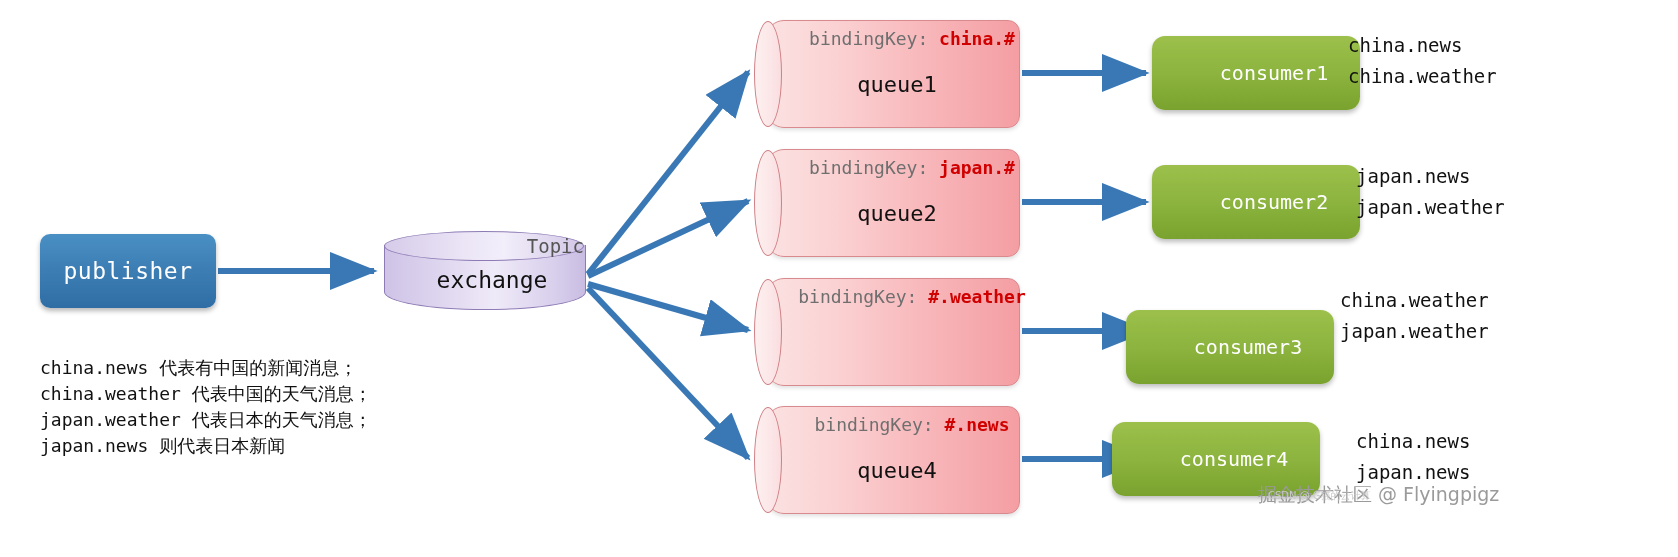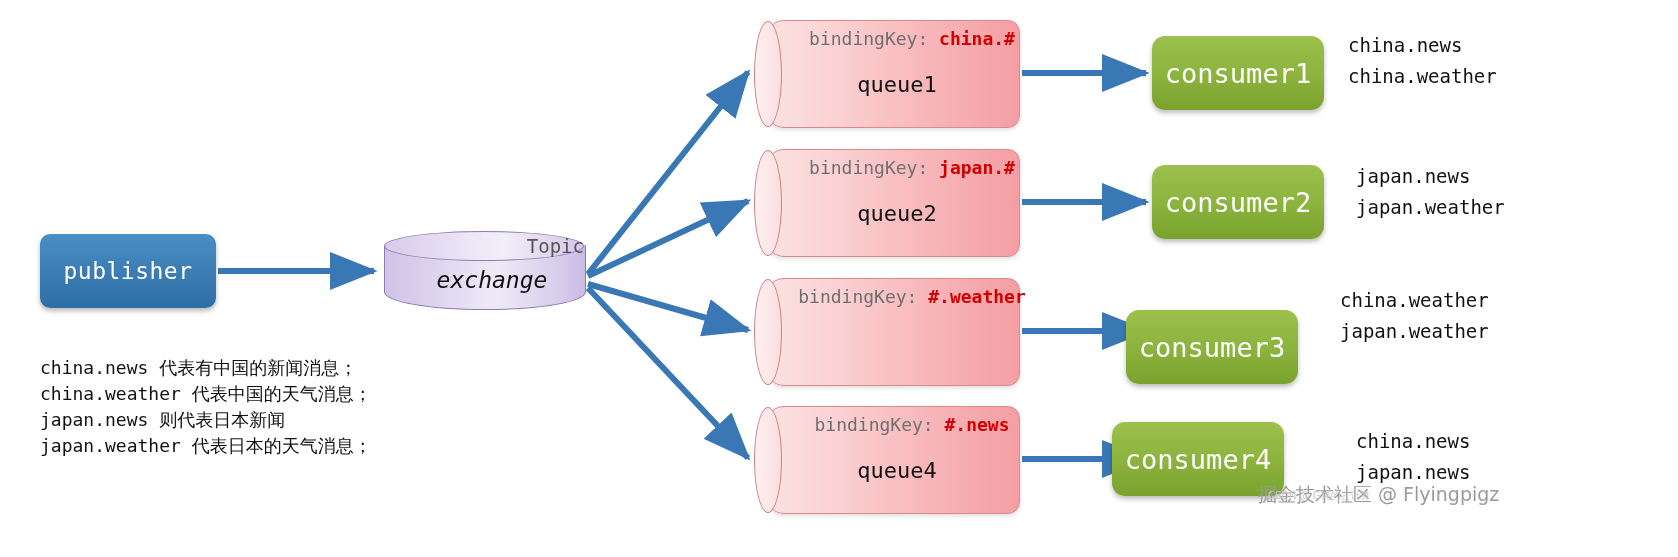--- a/index.html
+++ b/index.html
@@ -39,21 +39,21 @@
     background:linear-gradient(90deg,#d6cbe9 0%,#ebe5f6 40%,#f2eefa 60%,#d2c7e7 100%);
     border:1.4px solid #8e7bb5;border-radius:50%;
     box-sizing:border-box;
   }
   .exchange .lbl-top{
     position:absolute;left:0;top:4px;width:200px;text-align:right;
     font-size:19px;color:#555555;z-index:3;
   }
   .exchange .lbl-main{
     position:absolute;left:0;top:36px;width:216px;text-align:center;
-    font-size:23px;color:#111111;z-index:3;font-style:italic;
+    font-size:23px;color:#111111;z-index:3;
   }
 
   
   .queue{position:absolute;width:268px;height:108px;}
   .queue .qbody{
     position:absolute;left:14px;top:0;width:254px;height:108px;
     background:linear-gradient(90deg,#fbe2e2 0%,#fbd3d4 25%,#f8b9bc 60%,#f49ea3 100%);
     border:1.3px solid #d98a8e;
     border-radius:18px 12px 12px 18px;
     box-shadow:0 2px 4px rgba(0,0,0,.13);
@@ -74,21 +74,21 @@
     position:absolute;left:26px;top:52px;width:238px;text-align:center;
     font-size:22px;color:#111111;z-index:3;
   }
 
   
   .consumer{
     position:absolute;width:172px;height:74px;border-radius:13px;
     background:linear-gradient(180deg,#9cc04b 0%,#8cb43e 50%,#79a32e 100%);
     box-shadow:0 3px 5px rgba(0,0,0,.26);
     display:flex;align-items:center;justify-content:center;
-    color:#ffffff;font-size:27px;
+    color:#ffffff;font-size:20px;padding-left:36px;
   }
 
   
   .rkeys{position:absolute;font-size:19px;color:#111111;line-height:31px;}
   .rkeys div{white-space:nowrap;}
 
   
   .legend{
     position:absolute;left:40px;top:355px;
     font-size:18px;color:#111111;line-height:26px;
@@ -198,20 +198,20 @@
     <div>japan.weather</div>
   </div>
   <div class="rkeys" style="left:1356px;top:426px;">
     <div>china.news</div>
     <div>japan.news</div>
   </div>
 
   <div class="legend">
     <div>china.news 代表有中国的新闻消息；</div>
     <div>china.weather 代表中国的天气消息；</div>
+    <div>japan.weather 代表日本的天气消息；</div>
     <div>japan.news 则代表日本新闻</div>
-    <div>japan.weather 代表日本的天气消息；</div>
   </div>
 
   <div class="wm-juejin">掘金技术社区 @ Flyingpigz</div>
   <div class="wm-csdn">CSDN @ G猫的云计算</div>
 
 </div>
 
 </body></html>

